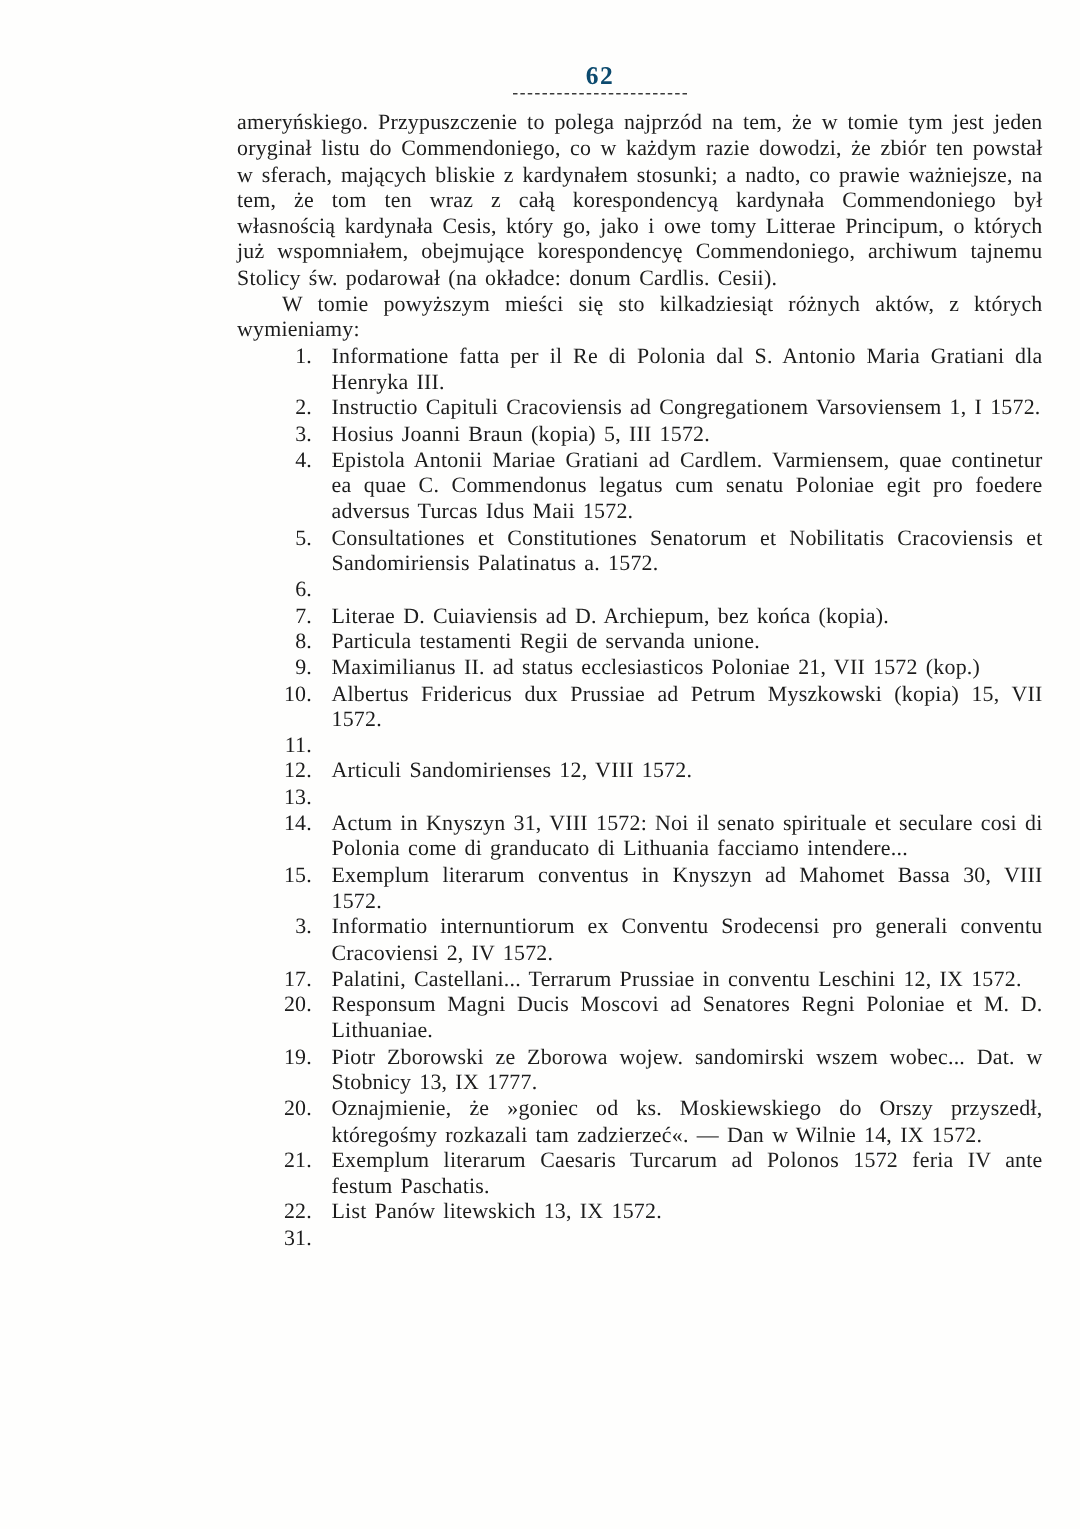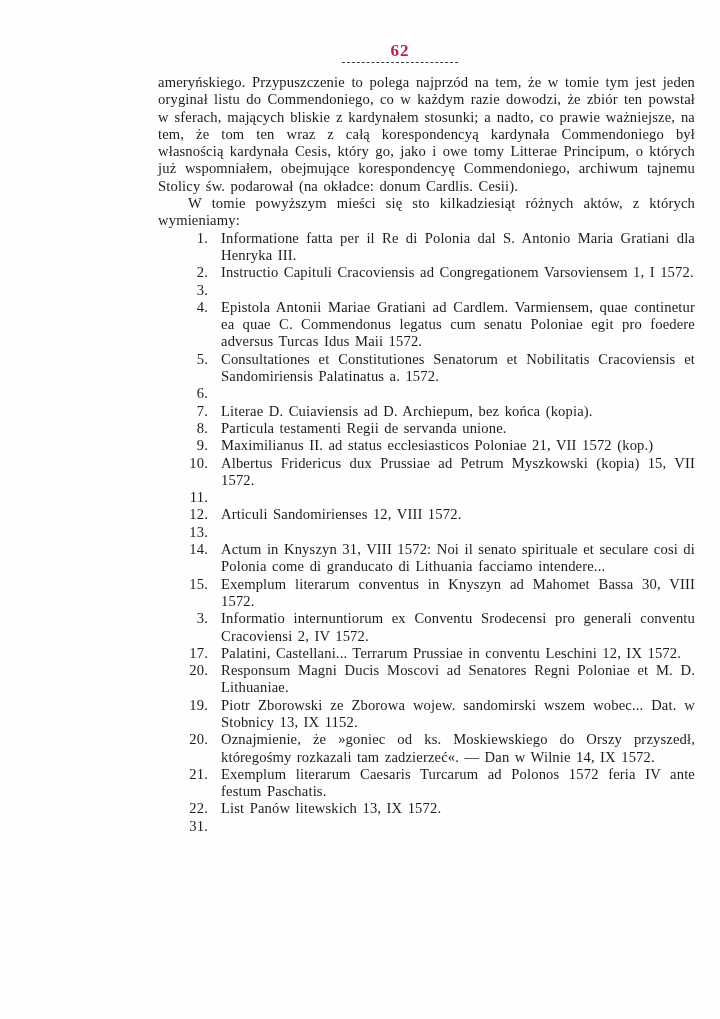--- a/index.html
+++ b/index.html
@@ -24,21 +24,21 @@
   .page-number-wrap {
     width: 120px;
     margin-left: 340px;
     text-align: center;
   }
   .page-number {
     font-size: 17px;
     font-weight: bold;
     letter-spacing: 1px;
     line-height: 18px;
-    color: #be185d;
+    color: #0c4a6e;
   }
   .page-rule {
     margin-top: 2px;
     border-top: 1.5px dashed #3a3a3a;
     height: 0;
     width: 116px;
     margin-left: 2px;
   }
   .body-text {
     margin-left: 158px;
@@ -102,20 +102,21 @@
         <div class="list-item">
           <span class="num">1.</span>
           <span class="item-body"><span>Informatione fatta per il Re di Polonia dal S. Antonio Maria Gratiani dla Henryka III.</span></span>
         </div>
         <div class="list-item">
           <span class="num">2.</span>
           <span class="item-body"><span>Instructio Capituli Cracoviensis ad Congregationem Varsoviensem 1, I 1572.</span></span>
         </div>
         <div class="list-item">
           <span class="num">3.</span>
+          <span class="item-body"><span>Hosius Joanni Braun (kopia) 5, III 1572.</span></span>
         </div>
         <div class="list-item">
           <span class="num">4.</span>
           <span class="item-body"><span>Epistola Antonii Mariae Gratiani ad Cardlem. Varmiensem, quae continetur ea quae C. Commendonus legatus cum senatu Poloniae egit pro foedere adversus Turcas Idus Maii 1572.</span></span>
         </div>
         <div class="list-item">
           <span class="num">5.</span>
           <span class="item-body"><span>Consultationes et Constitutiones Senatorum et Nobilitatis Cracoviensis et Sandomiriensis Palatinatus a. 1572.</span></span>
         </div>
         <div class="list-item">
@@ -162,21 +163,21 @@
         <div class="list-item">
           <span class="num">17.</span>
           <span class="item-body"><span>Palatini, Castellani... Terrarum Prussiae in conventu Leschini 12, IX 1572.</span></span>
         </div>
         <div class="list-item">
           <span class="num">20.</span>
           <span class="item-body"><span>Responsum Magni Ducis Moscovi ad Senatores Regni Poloniae et M. D. Lithuaniae.</span></span>
         </div>
         <div class="list-item">
           <span class="num">19.</span>
-          <span class="item-body"><span>Piotr Zborowski ze Zborowa wojew. sandomirski wszem wobec... Dat. w Stobnicy 13, IX 1152.</span></span>
+          <span class="item-body"><span>Piotr Zborowski ze Zborowa wojew. sandomirski wszem wobec... Dat. w Stobnicy 13, IX 1777.</span></span>
         </div>
         <div class="list-item">
           <span class="num">20.</span>
           <span class="item-body"><span>Oznajmienie, że »goniec od ks. Moskiewskiego do Orszy przyszedł, któregośmy rozkazali tam zadzierzeć«. — Dan w Wilnie 14, IX 1572.</span></span>
         </div>
         <div class="list-item">
           <span class="num">21.</span>
           <span class="item-body"><span>Exemplum literarum Caesaris Turcarum ad Polonos 1572 feria IV ante festum Paschatis.</span></span>
         </div>
         <div class="list-item">

